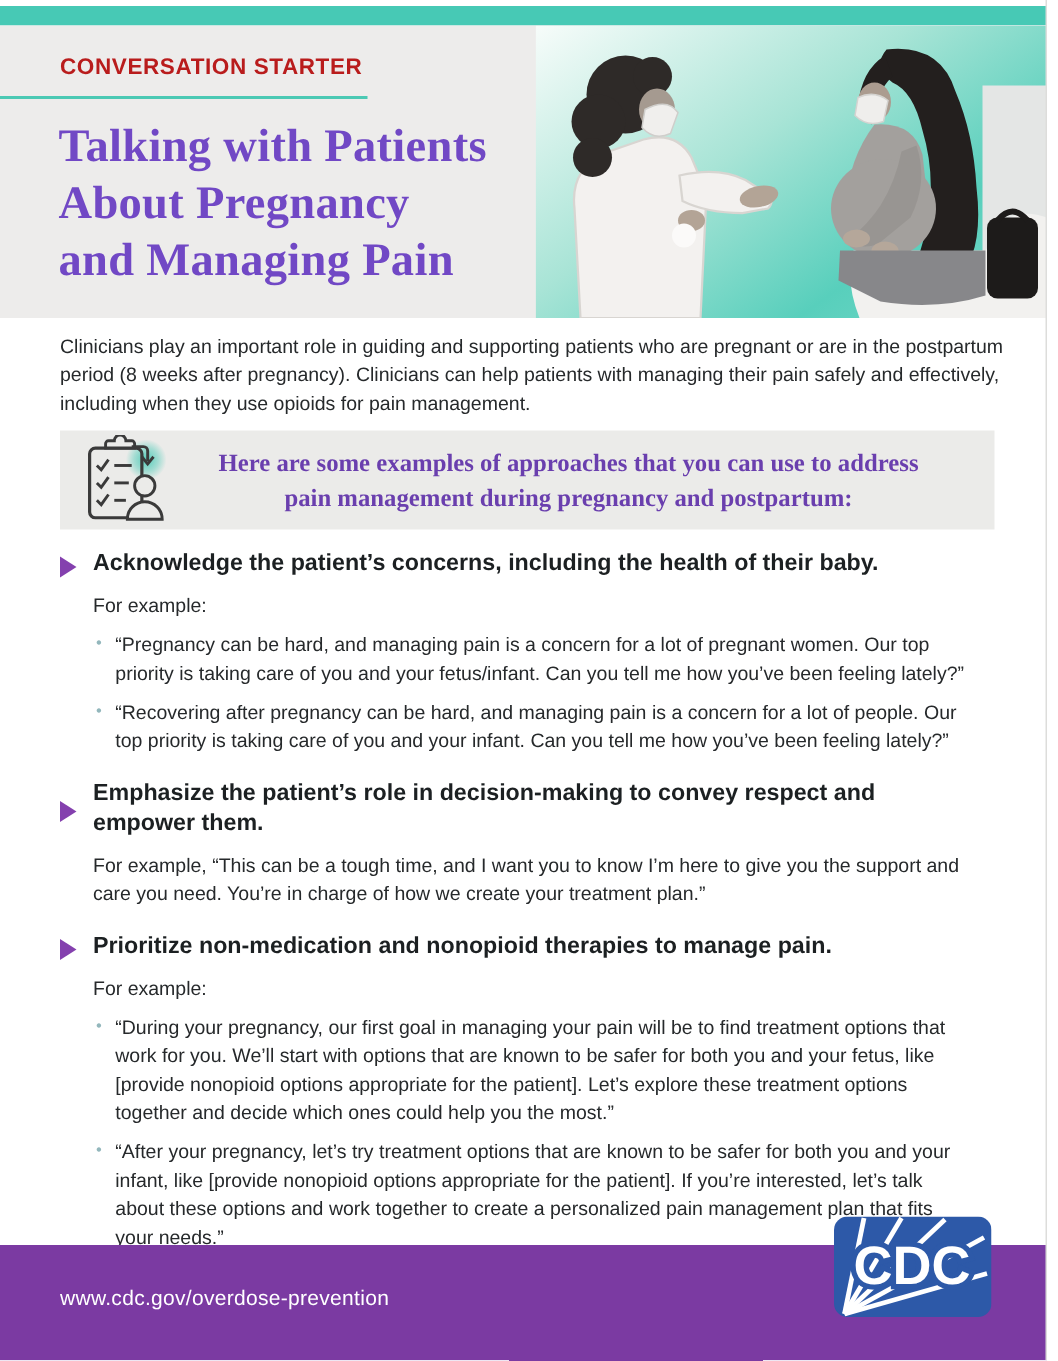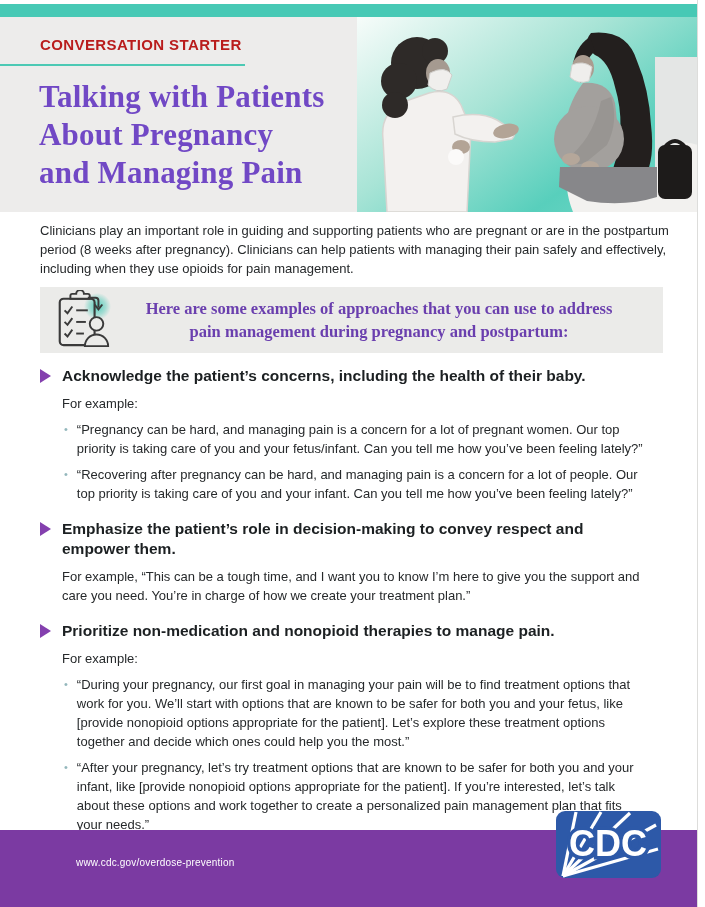--- a/index.html
+++ b/index.html
@@ -39,21 +39,21 @@
   }
   .callout-icon { width:60px; height:60px; margin-left:12px; flex:0 0 auto; }
   .callout-text {
     margin-left:22px; width:490px;
     font-family:"Liberation Serif", serif; font-weight:700;
     font-size:16.5px; line-height:23px; color:#6a3fae;text-align:center;
   }
 
   .content { position:absolute; left:40px; top:366px; width:645px; }
   .section { margin-bottom:16px; }
-  .section-heading-row { display:flex; align-items:flex-start; }
+  .section-heading-row { display:flex; align-items:center; }
   .tri-icon {
     width:0; height:0; flex:0 0 auto;
     border-left:11px solid #8440ae;
     border-top:7px solid transparent;
     border-bottom:7px solid transparent;
     margin-top:3px; margin-right:11px;
   }
   .section-heading {
     font-size:15.5px; font-weight:700; line-height:20px; color:#1c2022; width:578px;
   }
@@ -62,22 +62,22 @@
   }
   .bullets { list-style:none; margin-left:24px; }
   .bullet { display:flex; margin-bottom:7px; }
   .bullet-dot {
     flex:0 0 auto; color:#93b7bc; font-size:11px; line-height:19px; margin-right:9px;
   }
   .bullet-text { font-size:13px; line-height:19px; color:#26292b; width:572px; }
 
   .footer-bar { position:absolute; left:0; top:830px; width:698px; height:77px; background:#7b3aa2; }
   .footer-url {
-    position:absolute; left:40px; top:857px; color:#ffffff; font-size:10px;
-    letter-spacing:0.2px; text-decoration:none;margin-left:36px;
+    position:absolute; left:40px; top:857px; color:#ffffff; font-size:14px;
+    letter-spacing:0.2px; text-decoration:none;
   }
   .cdc-logo { position:absolute; left:556px; top:811px; width:105px; height:67px;text-align:center; }
 </style>
 </head>
 <body>
 
 <div class="page">
 
   <div class="top-teal"></div>
 

